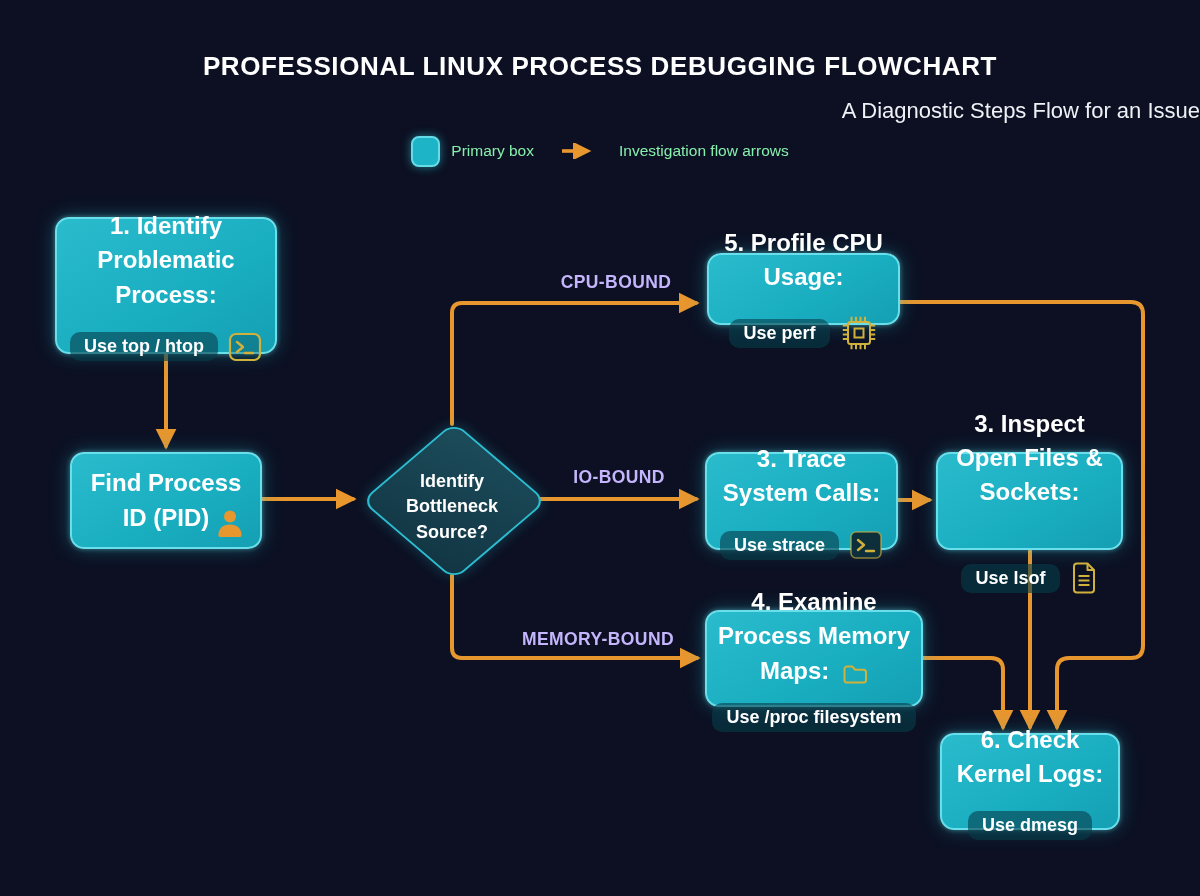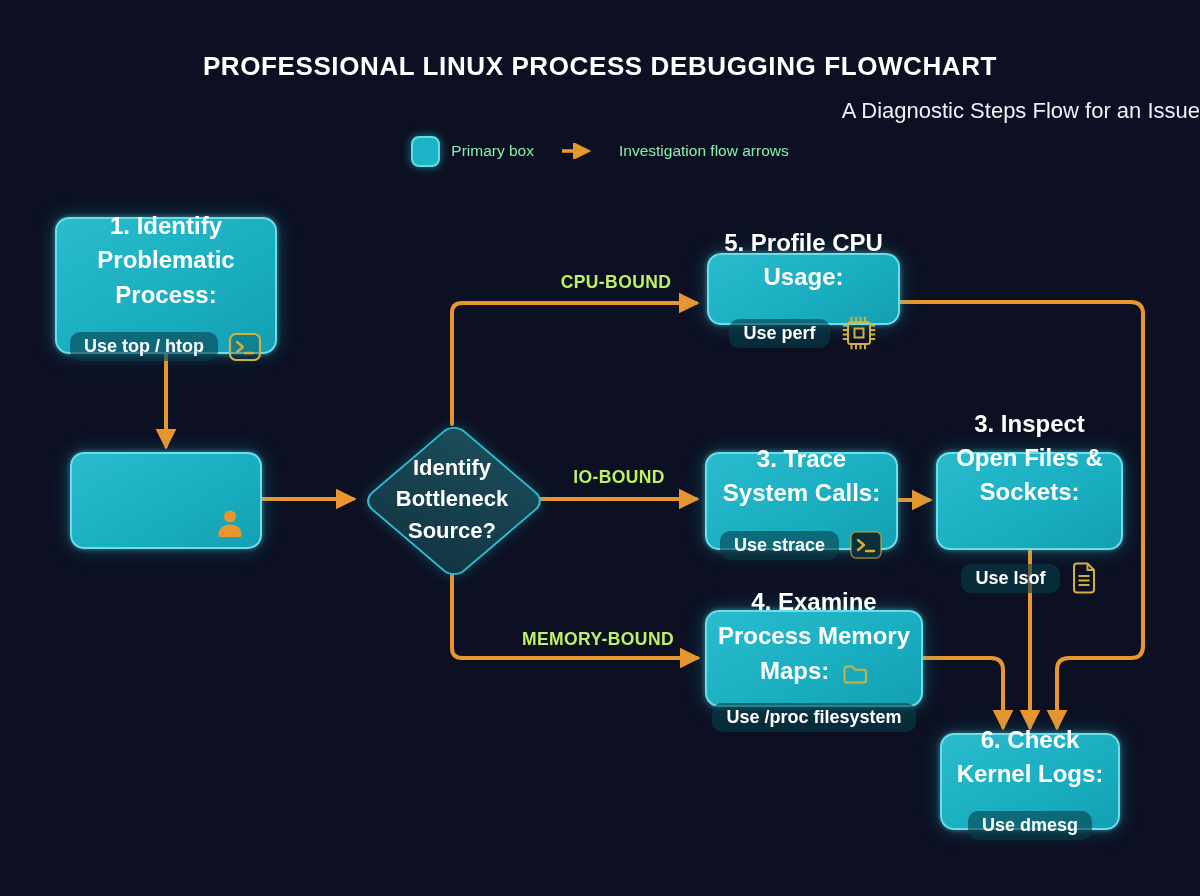--- a/index.html
+++ b/index.html
@@ -15,21 +15,21 @@
   
   .legend{position:absolute;top:136px;left:0;width:100%;height:30px;
           display:flex;justify-content:center;align-items:center;gap:26px;
           font-size:15.5px;color:#86efac;}
   .legend-item{display:flex;align-items:center;gap:11px;}
   .legend-swatch{width:25px;height:27px;border-radius:8px;background:#1db4c7;
                  border:2px solid #67dbe8;box-shadow:0 0 10px rgba(46,213,230,.55);}
 
   
   .edges{position:absolute;left:0;top:0;}
-  .edge-label{position:absolute;font-size:17.5px;font-weight:700;color:#bef264;
+  .edge-label{position:absolute;font-size:17.5px;font-weight:700;color:#c4b5fd;
               letter-spacing:.4px;text-align:center;}
   .lbl-cpu{left:536px;top:272px;width:160px;}
   .lbl-io{left:544px;top:467px;width:150px;}
   .lbl-mem{left:510px;top:629px;width:176px;}
 
   
   .node{position:absolute;box-sizing:border-box;border-radius:14px;
         background:linear-gradient(150deg,#2abccd 0%,#19adc0 60%,#159fb3 100%);
         border:2px solid #6adfec;
         box-shadow:0 0 5px rgba(120,230,240,.45),0 0 20px rgba(32,188,208,.35);
@@ -51,23 +51,23 @@
   .n-kernel{left:940px;top:733px;width:180px;height:97px;padding:13px 10px;}
   .person-badge{position:absolute;right:12px;bottom:5px;}
 
   
   .diamond{position:absolute;left:362px;top:423px;width:180px;height:152px;}
   .diamond-shape{position:absolute;left:31px;top:17px;width:118px;height:118px;
                  background:linear-gradient(160deg,#1c4c5b,#123543);
                  border:2.5px solid #2dbccf;border-radius:14px;
                  transform:scale(1.08,.92) rotate(45deg);
                  box-shadow:0 0 14px rgba(40,190,210,.3);}
-  .diamond-text{position:absolute;left:0;top:0;width:100%;height:100%;
+  .diamond-text{position:absolute;left:0;top:8px;width:100%;height:100%;
                 display:flex;align-items:center;justify-content:center;
-                font-size:22px;font-weight:700;line-height:1.42;text-align:center;
+                font-size:18px;font-weight:700;line-height:1.42;text-align:center;
                 padding:0 34px;box-sizing:border-box;}
 </style>
 </head>
 <body>
 
 <div class="stage">
 
   <div class="title">PROFESSIONAL LINUX PROCESS DEBUGGING FLOWCHART</div>
   <div class="subtitle">A Diagnostic Steps Flow for an Issue</div>
 
@@ -118,20 +118,21 @@
       <span class="pill">Use top / htop</span>
       <svg class="icon" width="34" height="30" viewBox="0 0 34 30">
         <rect x="2" y="2" width="30" height="26" rx="6" fill="rgba(7,56,66,.3)" stroke="#cfb13c" stroke-width="2.2"></rect>
         <path d="M9 10 l6 5 -6 5" stroke="#cfb13c" stroke-width="2.4" fill="none" stroke-linecap="round" stroke-linejoin="round"></path>
         <path d="M17 21 h8" stroke="#cfb13c" stroke-width="2.4" stroke-linecap="round"></path>
       </svg>
     </div>
   </div>
 
   <div class="node n-findpid">
+    <div class="node-title">Find Process ID (PID)</div>
     <svg class="icon person-badge" width="36" height="34" viewBox="0 0 36 34">
       <circle cx="18" cy="8.5" r="6" fill="#e8962e"></circle>
       <path d="M18 16.5 c-7.6 0 -11.6 4.7 -11.6 10.8 a1.7 1.7 0 0 0 1.7 1.7 h19.8 a1.7 1.7 0 0 0 1.7 -1.7 c0 -6.1 -4 -10.8 -11.6 -10.8 z" fill="#e8962e"></path>
     </svg>
   </div>
 
   <div class="diamond">
     <div class="diamond-shape"></div>
     <div class="diamond-text">Identify Bottleneck Source?</div>
   </div>

